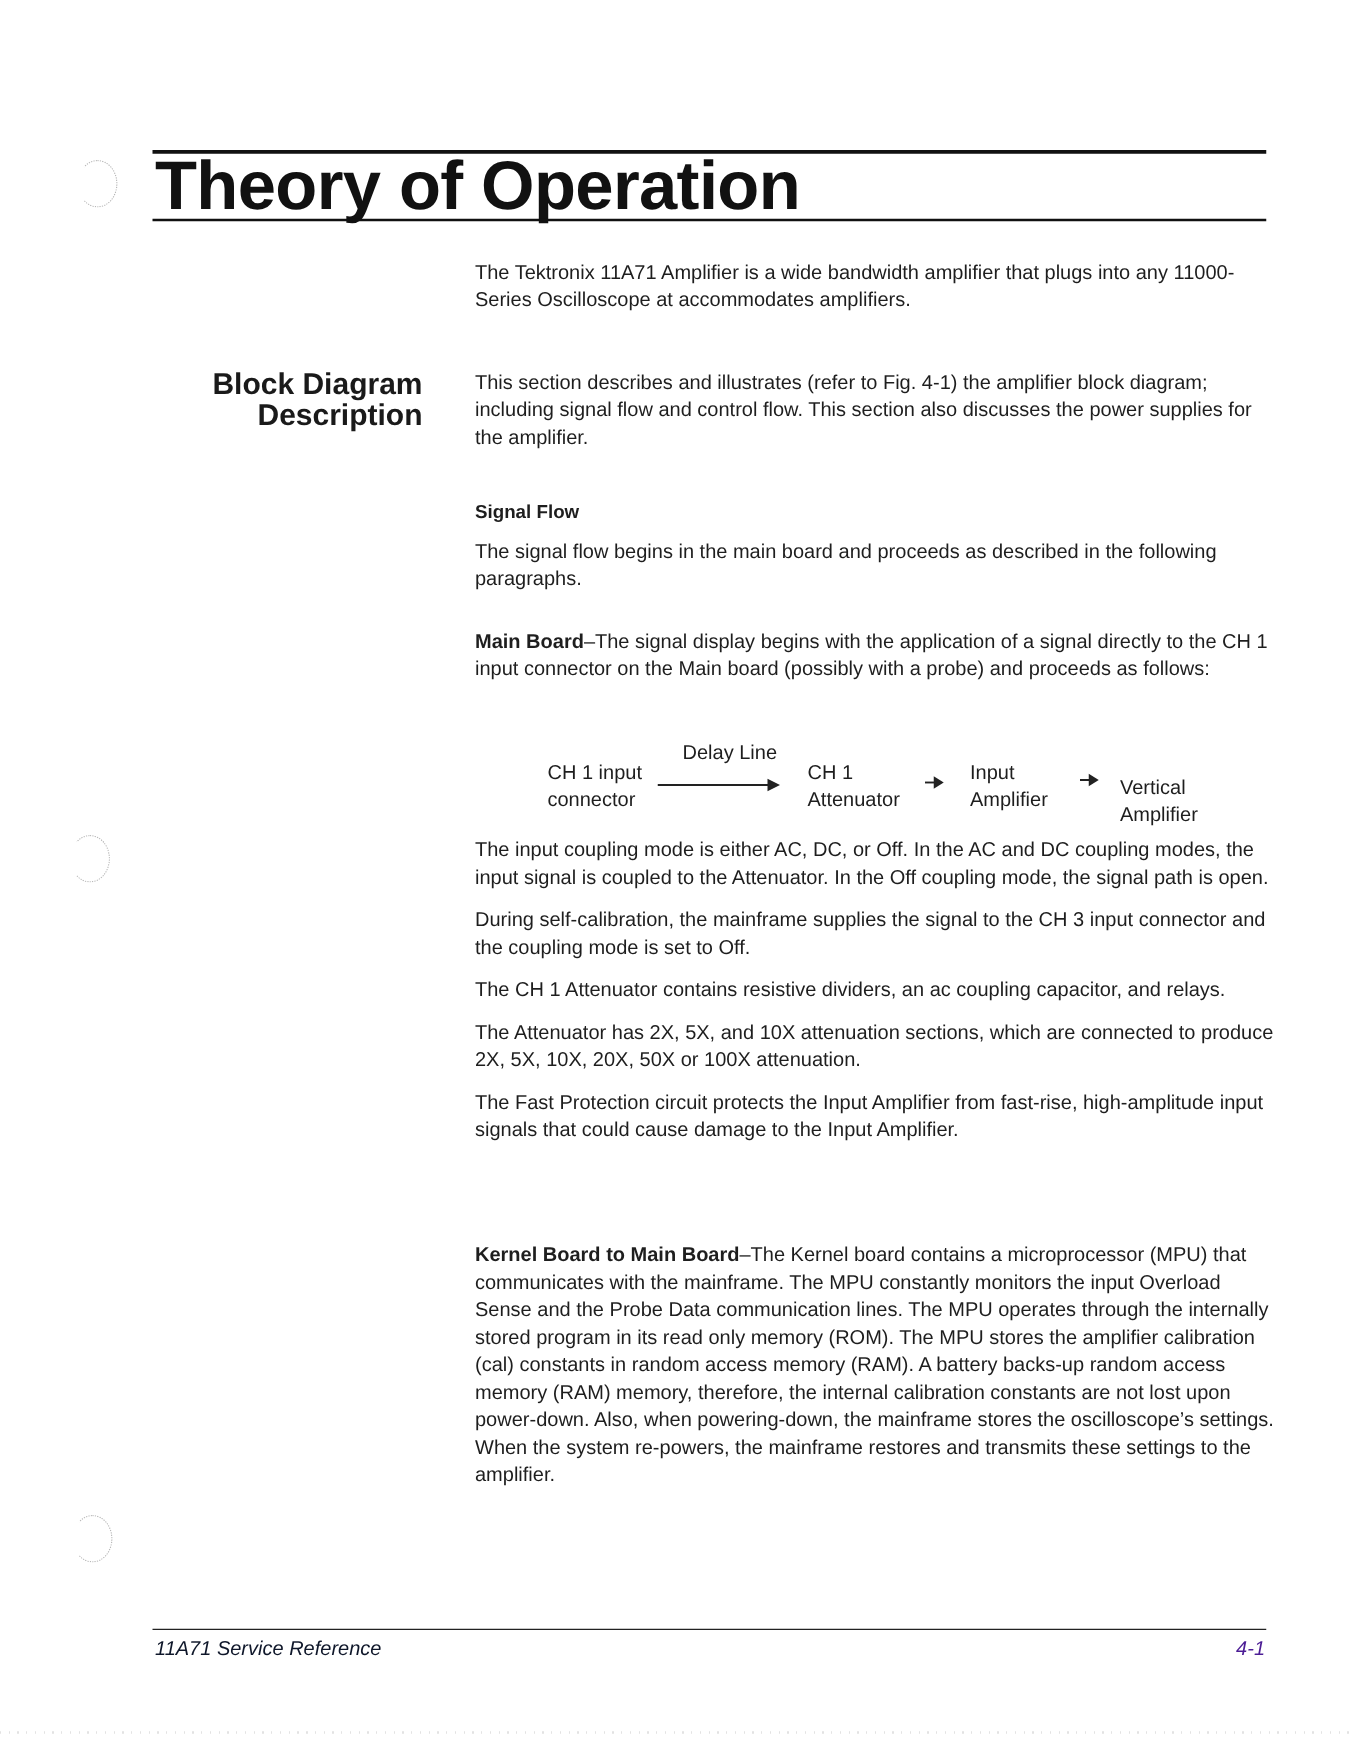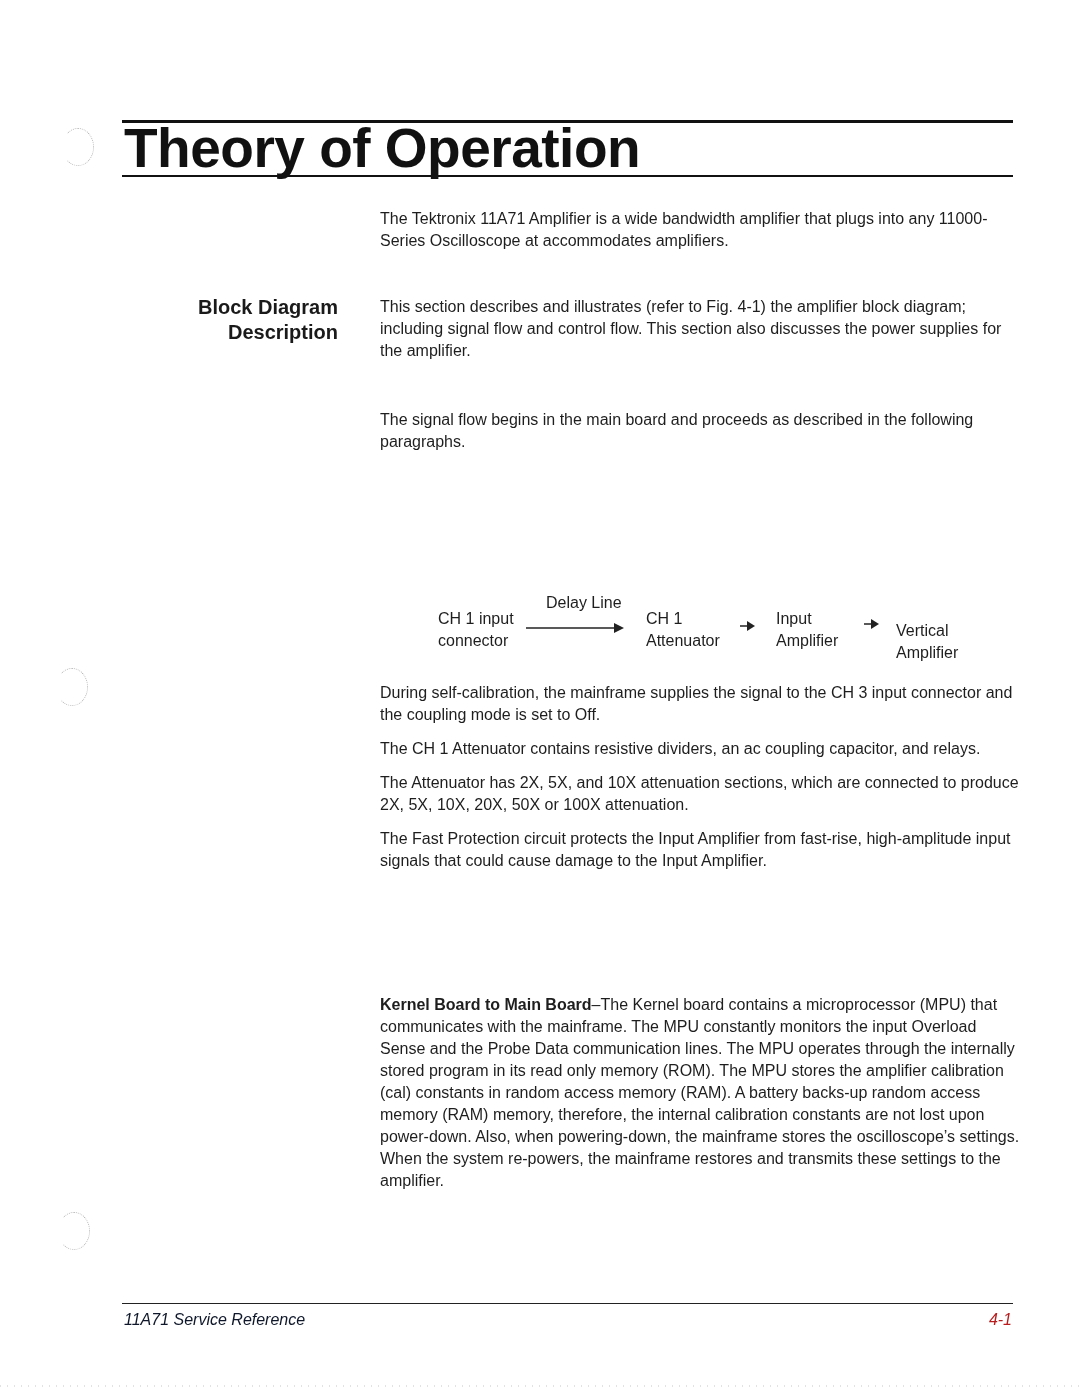--- a/index.html
+++ b/index.html
@@ -14,41 +14,41 @@
     .rule { position: absolute; left: 122px; width: 891px; background: #111; }
     .rule.top { top: 120px; height: 3px; }
     .rule.bottom { top: 175px; height: 2px; }
     .page-title {
       position: absolute; left: 124px; top: 122px; margin: 0;
       font-size: 55px; font-weight: bold; letter-spacing: -0.5px; color: #111;
       line-height: 52px;
     }
     .side-heading {
       position: absolute; left: 150px; width: 188px; top: 295px; margin: 0;
-      text-align: right; font-size: 20px; font-weight: bold; line-height: 25px; color: #1a1a1a;
+      text-align: right; font-size: 24px; font-weight: bold; line-height: 25px; color: #1a1a1a;
     }
     .body-col {
       position: absolute; left: 380px; width: 640px;
       font-size: 16px; line-height: 22px; color: #1e1e1e;
     }
     .body-col p { margin: 0; }
     .sub-heading { font-size: 15px; font-weight: bold; margin: 0; }
     .lead { font-weight: bold; }
     .flow {
       position: absolute; top: 592px; left: 380px; width: 640px; height: 66px;
       font-size: 16px; line-height: 22px; color: #1e1e1e;
     }
     .flow .node { position: absolute; }
     .flow .arrow { position: absolute; }
     .footer-rule { position: absolute; left: 122px; top: 1303px; width: 891px; height: 1px; background: #222; }
     .footer-left {
       position: absolute; left: 124px; top: 1311px; font-size: 16px; font-style: italic; color: #0f172a;
     }
     .footer-right {
-      position: absolute; right: 68px; top: 1311px; font-size: 16px; font-style: italic; color: #b91c1c;
+      position: absolute; right: 68px; top: 1311px; font-size: 16px; font-style: italic; color: #4c1d95;
     }
     .scan-edge {
       position: absolute; left: 0; right: 0; top: 1385px; height: 2px;
       background: repeating-linear-gradient(90deg, #cfcfcf 0 1px, transparent 1px 7px);
       opacity: 0.6;
     }
   </style>
 </head>
 <body>
 
@@ -67,21 +67,23 @@
 <div class="side-heading">
   <div>Block Diagram</div>
   <div>Description</div>
 </div>
 
 <div class="body-col" style="top:296px;">
   <p>This section describes and illustrates (refer to Fig. 4-1) the amplifier block diagram; including signal flow and control flow. This section also discusses the power supplies for the amplifier.</p>
 </div>
 
 <div class="body-col" style="top:399px;">
+  <p class="sub-heading">Signal Flow</p>
   <p style="margin-top:10px;">The signal flow begins in the main board and proceeds as described in the following paragraphs.</p>
+  <p style="margin-top:28px;"><span class="lead">Main Board</span><span>–The signal display begins with the application of a signal directly to the CH 1 input connector on the Main board (possibly with a probe) and proceeds as follows:</span></p>
 </div>
 
 <div class="flow">
   <div class="node" style="left:58px; top:16px;">
     <div>CH 1 input</div>
     <div>connector</div>
   </div>
   <div class="arrow" style="left:146px; top:0px; width:100px;">
     <div style="position:absolute; left:20px; top:0;">Delay Line</div>
     <svg style="position:absolute; left:0; top:30px;" width="100" height="12">
@@ -105,20 +107,21 @@
     <line x1="0" y1="6" x2="10" y2="6" stroke="#222" stroke-width="1.5"></line>
     <polygon points="7,1 15,6 7,11" fill="#222"></polygon>
   </svg>
   <div class="node" style="left:516px; top:28px;">
     <div>Vertical</div>
     <div>Amplifier</div>
   </div>
 </div>
 
 <div class="body-col" style="top:670px;">
+  <p>The input coupling mode is either AC, DC, or Off. In the AC and DC coupling modes, the input signal is coupled to the Attenuator. In the Off coupling mode, the signal path is open.</p>
   <p style="margin-top:12px;">During self-calibration, the mainframe supplies the signal to the CH 3 input connector and the coupling mode is set to Off.</p>
   <p style="margin-top:12px;">The CH 1 Attenuator contains resistive dividers, an ac coupling capacitor, and relays.</p>
   <p style="margin-top:12px;">The Attenuator has 2X, 5X, and 10X attenuation sections, which are connected to produce 2X, 5X, 10X, 20X, 50X or 100X attenuation.</p>
   <p style="margin-top:12px;">The Fast Protection circuit protects the Input Amplifier from fast-rise, high-amplitude input signals that could cause damage to the Input Amplifier.</p>
 </div>
 
 <div class="body-col" style="top:994px;">
   <p><span class="lead">Kernel Board to Main Board</span><span>–The Kernel board contains a microprocessor (MPU) that communicates with the mainframe. The MPU constantly monitors the input Overload Sense and the Probe Data communication lines. The MPU operates through the internally stored program in its read only memory (ROM). The MPU stores the amplifier calibration (cal) constants in random access memory (RAM). A battery backs-up random access memory (RAM) memory, therefore, the internal calibration constants are not lost upon power-down. Also, when powering-down, the mainframe stores the oscilloscope’s settings. When the system re-powers, the mainframe restores and transmits these settings to the amplifier.</span></p>
 </div>
 

